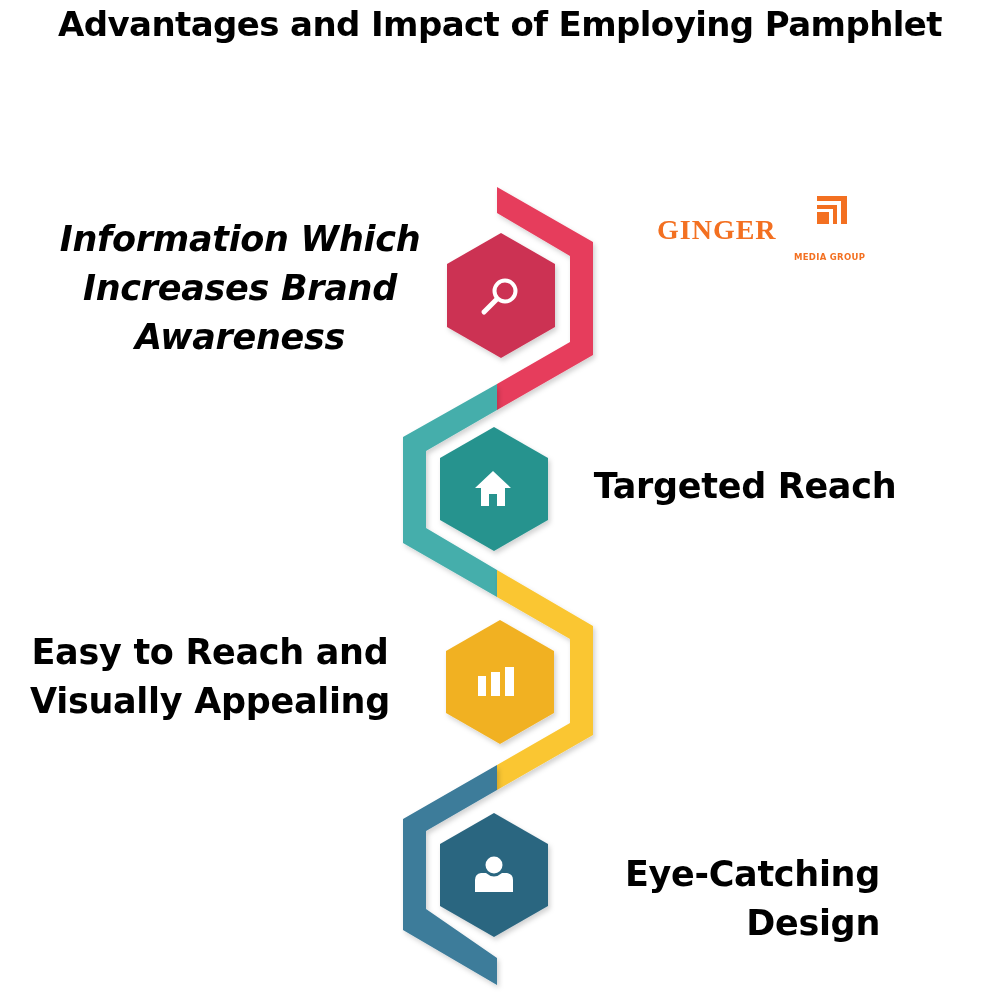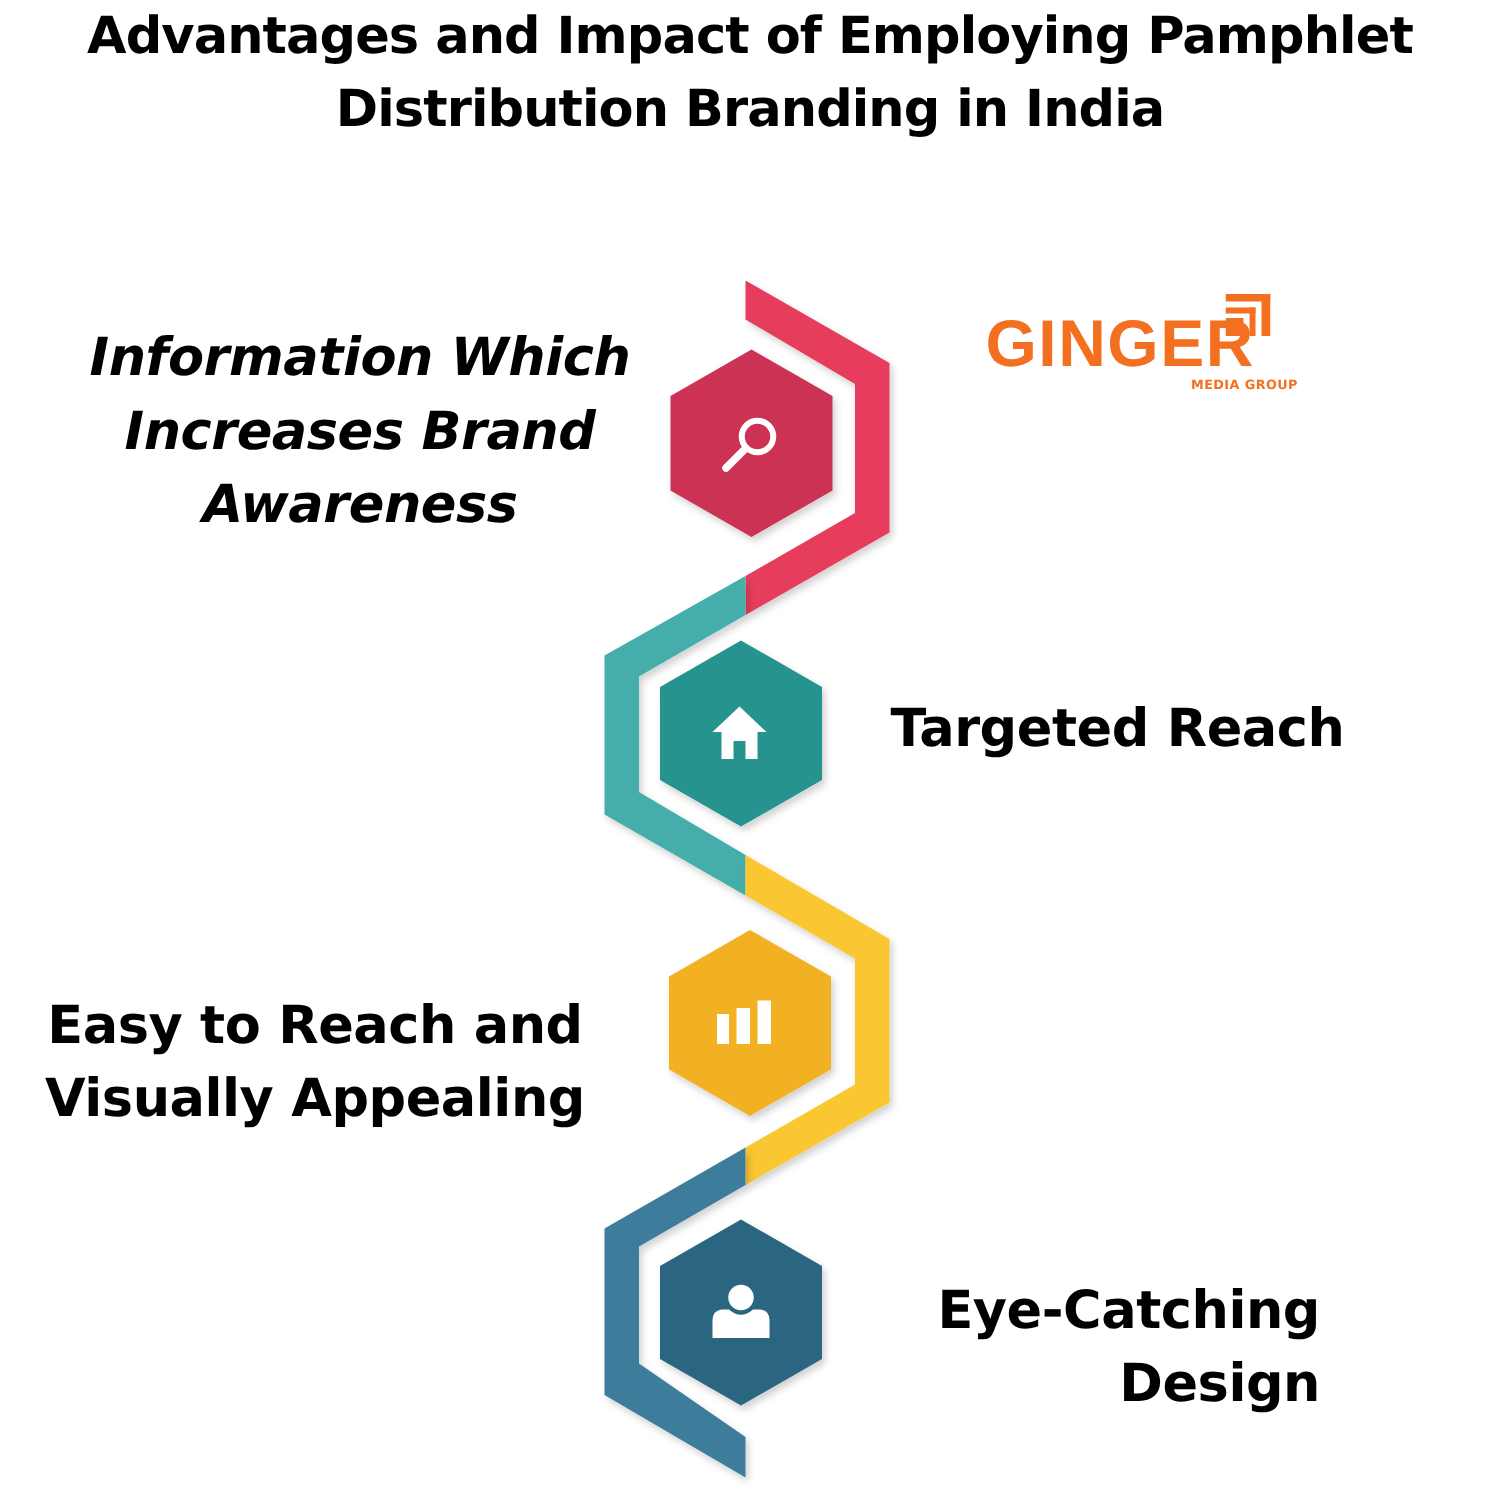--- a/index.html
+++ b/index.html
@@ -7,32 +7,31 @@
            font-family: "DejaVu Sans", "Liberation Sans", sans-serif; }
     .title { position: absolute; left: 0; top: 0; width: 1000px; text-align: center;
              font-weight: bold; font-size: 34px; line-height: 49px; color: #000;
              letter-spacing: -0.6px; }
     .title .line { display: block; white-space: nowrap; }
     .label { position: absolute; font-weight: bold; color: #000; font-size: 35px;
              line-height: 49px; text-align: center; white-space: nowrap; letter-spacing: -0.3px; }
     .label .line { display: block; }
     #graphic { position: absolute; left: 0; top: 0; width: 1000px; height: 1000px; }
     .logo { position: absolute; left: 655px; top: 192px; width: 200px; height: 80px; }
-    .logo-word { position: absolute; left: 2px; top: 20px; font-family: Liberation Sans, sans-serif;
-                 font-weight: bold; font-size: 44px; letter-spacing: 1px; color: #f37021; line-height: 36px; }
+    .logo-word { position: absolute; left: 2px; top: 20px; font-family: Liberation Serif, serif;
+                 font-weight: bold; font-size: 28px; letter-spacing: 1px; color: #f37021; line-height: 36px; }
     .logo-sub { position: absolute; left: 96px; top: 60px; font-size: 8.5px; font-weight: bold;
                 color: #f37021; letter-spacing: 0.3px; white-space: nowrap; padding-left: 43px; }
     .logo-mark { position: absolute; left: 162px; top: 4px; width: 30px; height: 30px; }
   </style>
 </head>
 <body>
 
 <div class="title">
   <span class="line">Advantages and Impact of Employing Pamphlet</span>
-  <span class="line">Distribution Branding in India</span>
 </div>
 
 <svg id="graphic" viewBox="0 0 1000 1000" xmlns="http://www.w3.org/2000/svg">
   <defs>
     <filter id="sh" x="-20%" y="-20%" width="140%" height="140%">
       <feDropShadow dx="2" dy="3" stdDeviation="2.5" flood-color="#000" flood-opacity="0.18"></feDropShadow>
     </filter>
   </defs>
 
   <g filter="url(#sh)">
@@ -99,21 +98,21 @@
 <div class="label" style="left:30px; top:215px; width:420px;font-style:italic;">
   <span class="line">Information Which</span>
   <span class="line">Increases Brand</span>
   <span class="line">Awareness</span>
 </div>
 
 <div class="label" style="left:575px; top:462px; width:340px;">
   <span class="line">Targeted Reach</span>
 </div>
 
-<div class="label" style="left:5px; top:628px; width:410px;margin-top:32px;">
+<div class="label" style="left:5px; top:628px; width:410px;">
   <span class="line">Easy to Reach and</span>
   <span class="line">Visually Appealing</span>
 </div>
 
 <div class="label" style="left:590px; top:850px; width:290px;text-align:right;">
   <span class="line">Eye-Catching</span>
   <span class="line">Design</span>
 </div>
 
 </body></html>

